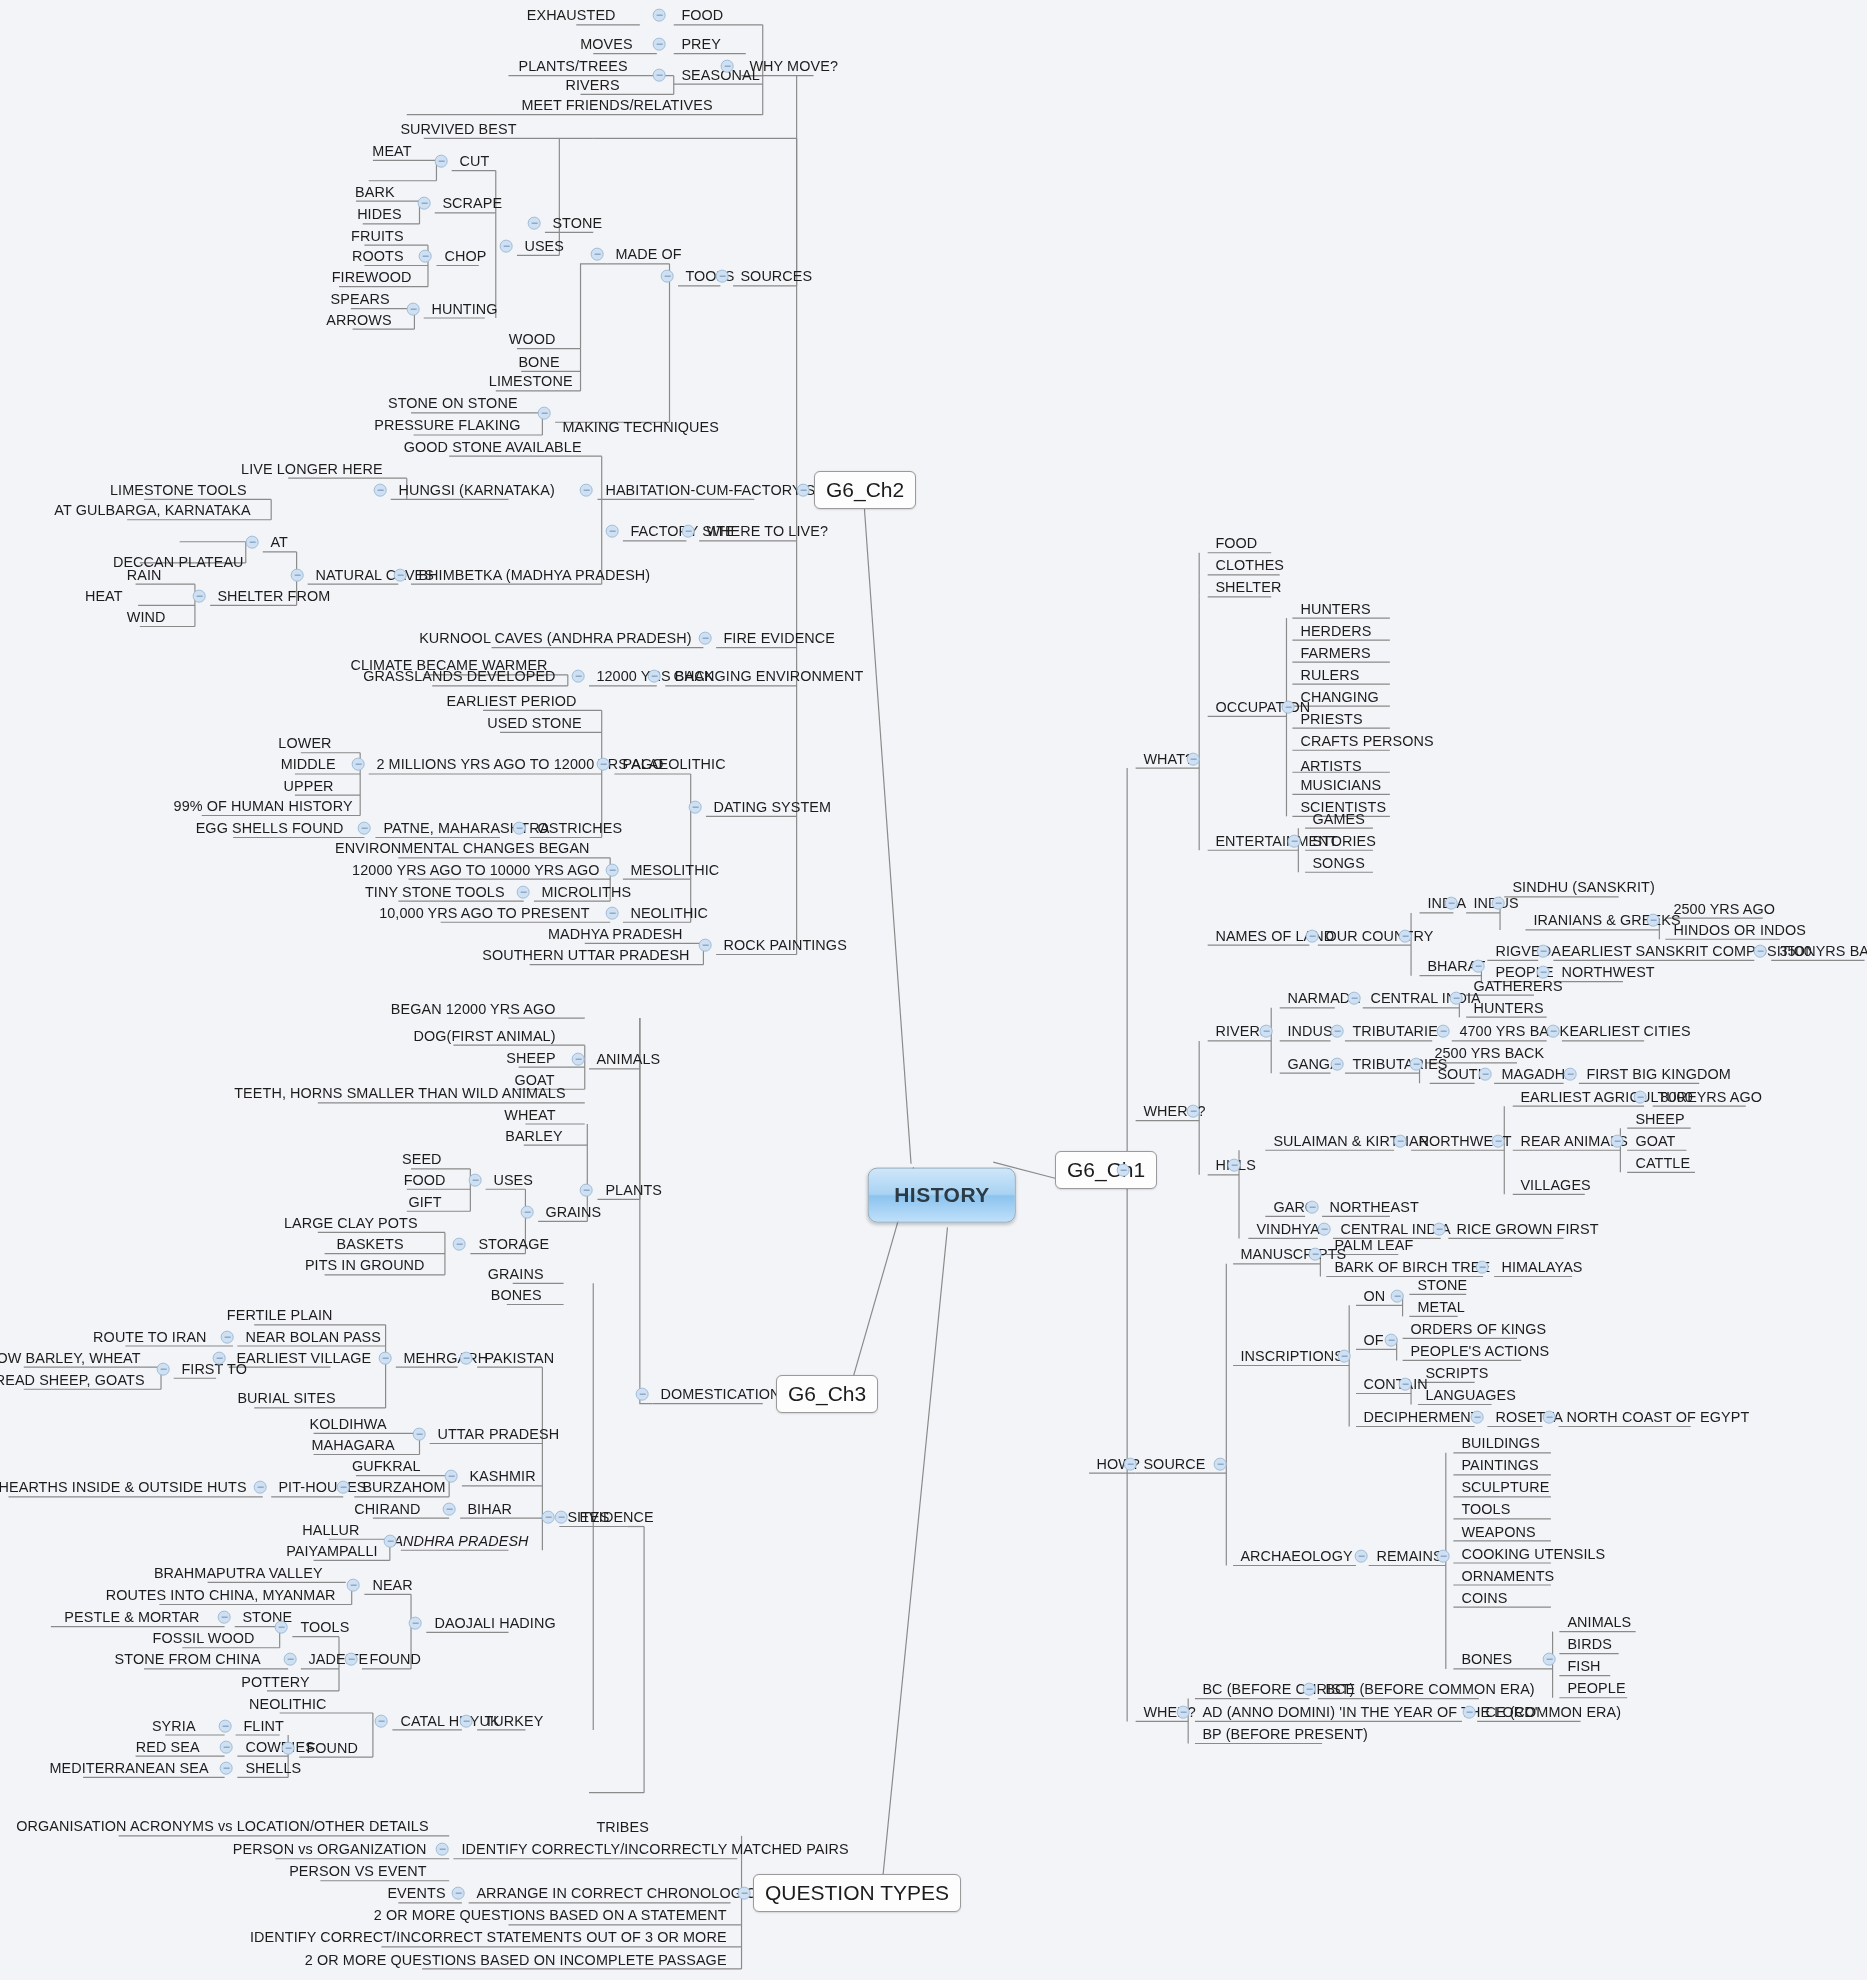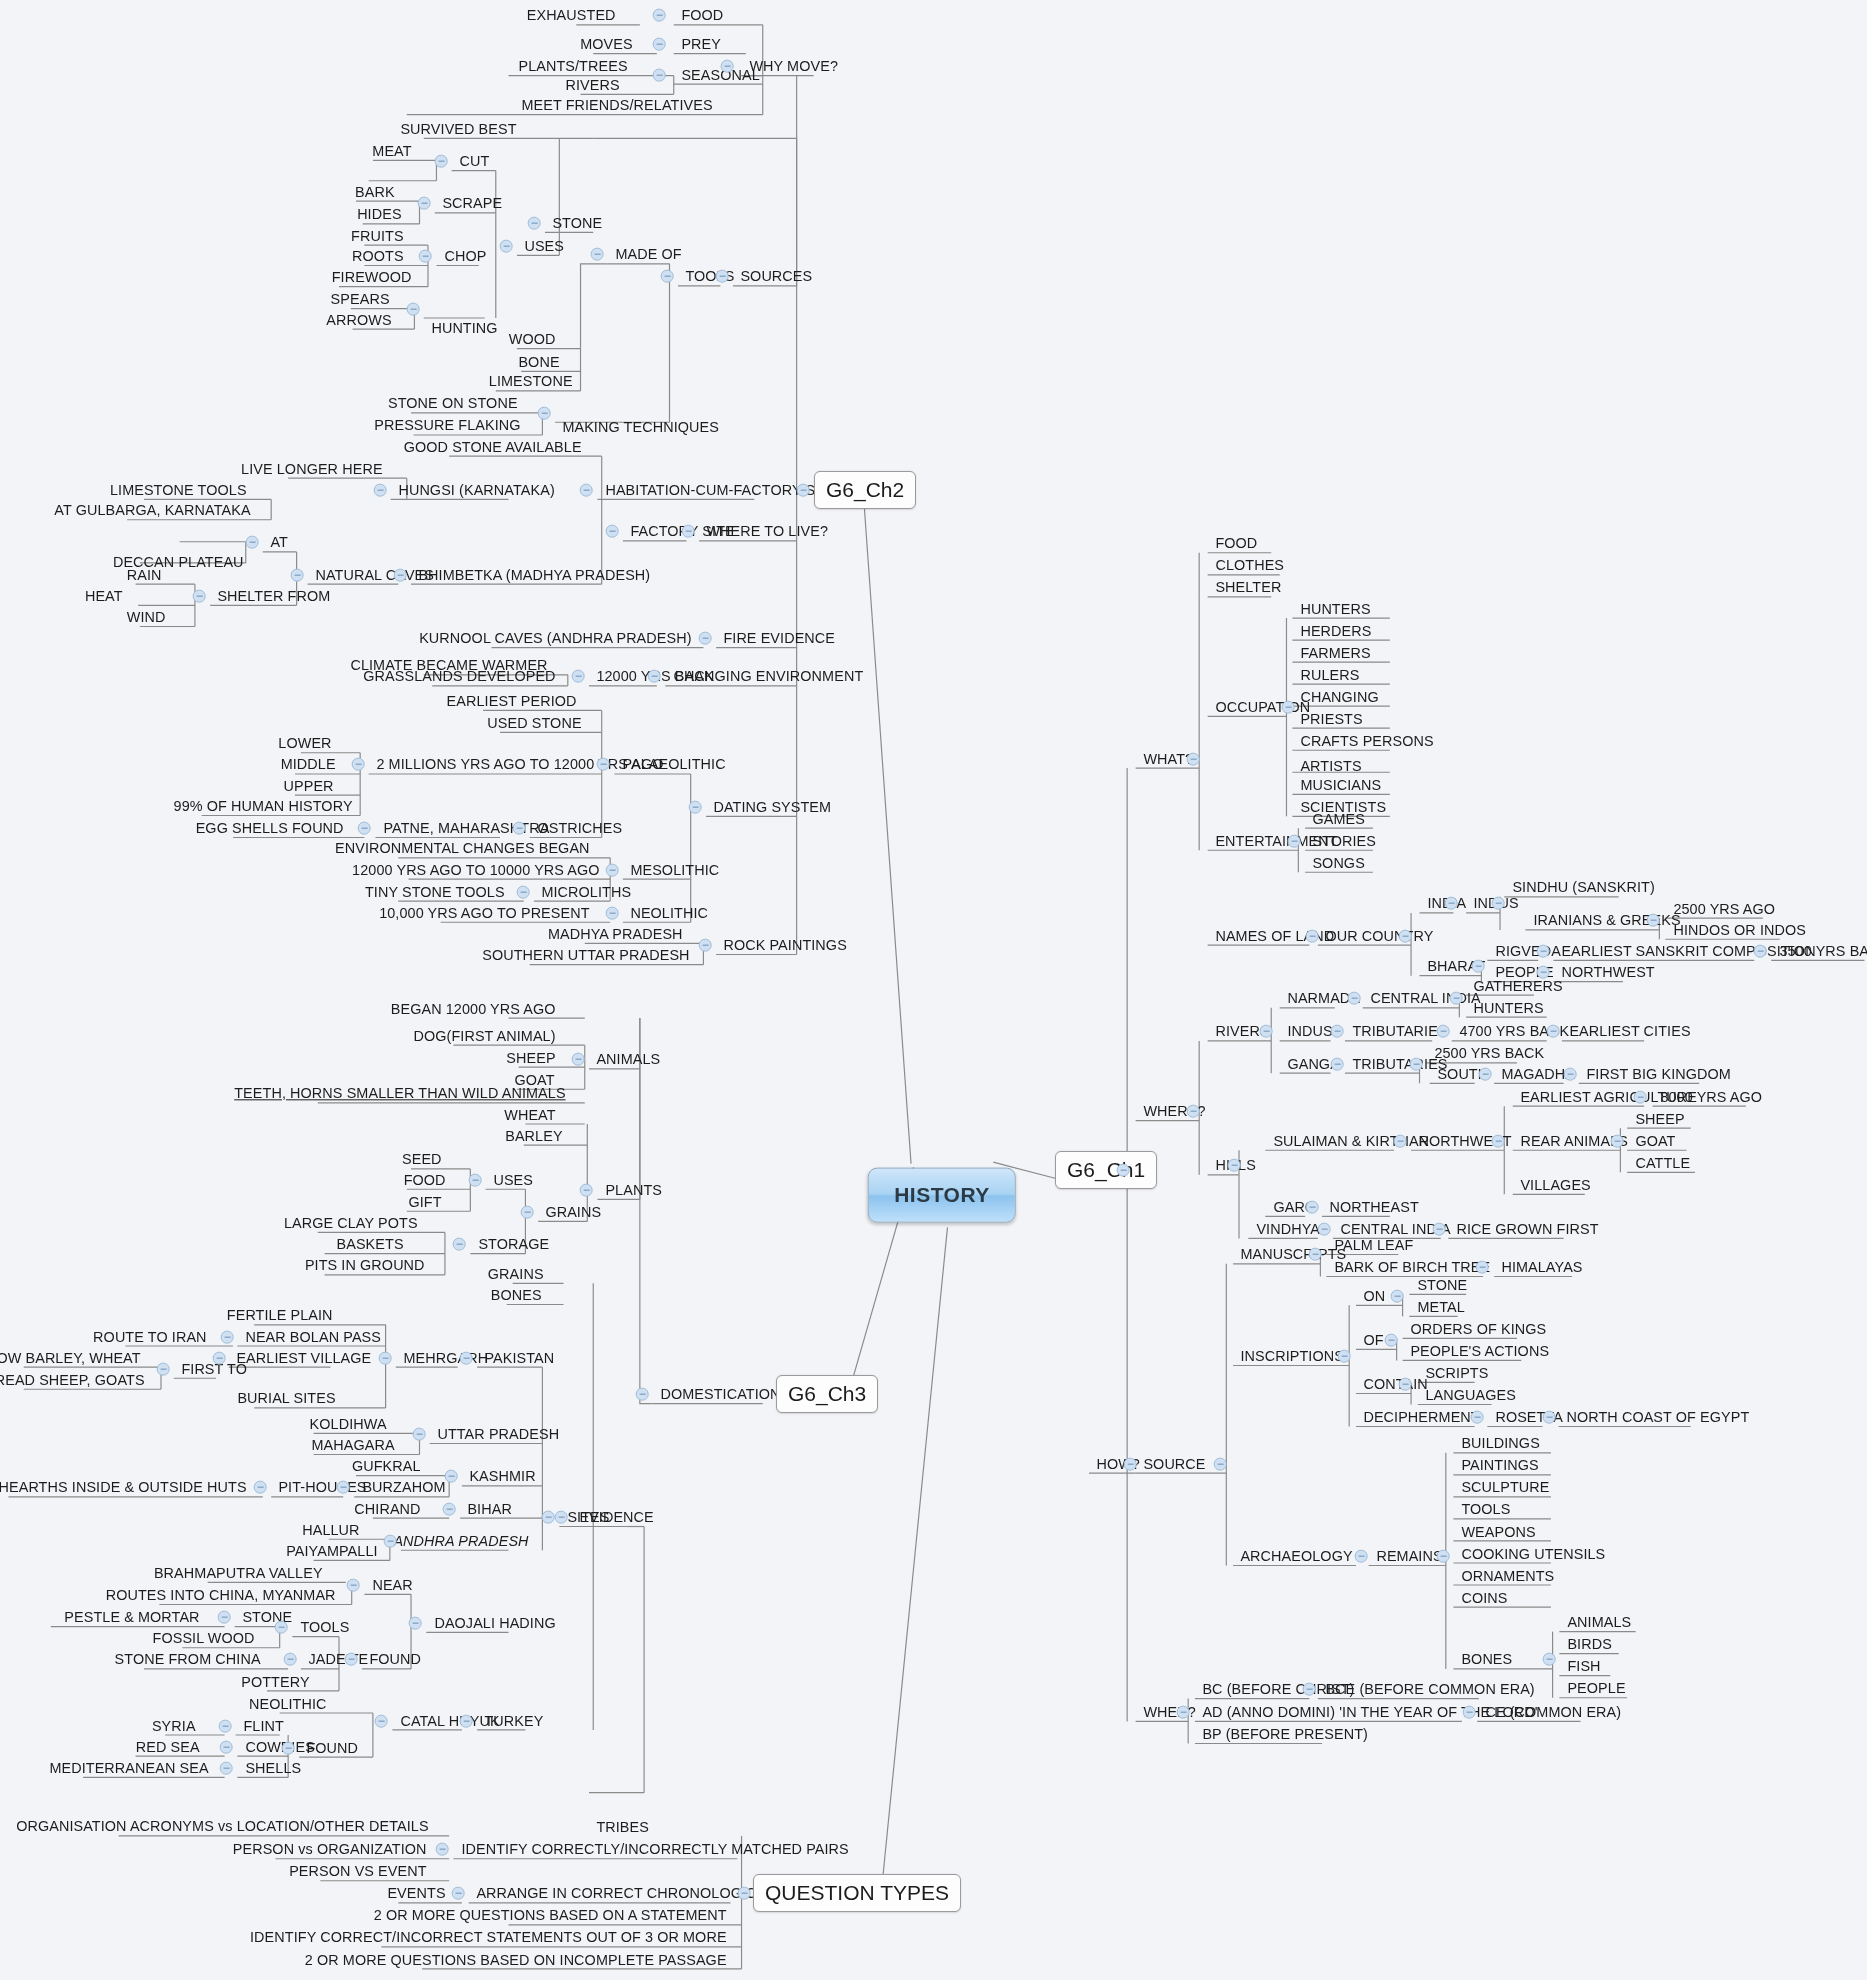--- a/index.html
+++ b/index.html
@@ -436,21 +436,21 @@
     <div class="node r" style="top: 214px; right: 1462px;">HIDES</div>
     <div class="node" style="top: 203px; left: 439px;">SCRAPE</div>
     <div class="toggle" style="left: 424px; top: 203px;"></div>
     <div class="node r" style="top: 236px; right: 1460px;">FRUITS</div>
     <div class="node r" style="top: 256px; right: 1460px;">ROOTS</div>
     <div class="node r" style="top: 277px; right: 1452px;">FIREWOOD</div>
     <div class="node" style="top: 256px; left: 441px;">CHOP</div>
     <div class="toggle" style="left: 425px; top: 256px;"></div>
     <div class="node r" style="top: 299px; right: 1474px;">SPEARS</div>
     <div class="node r" style="top: 320px; right: 1472px;">ARROWS</div>
-    <div class="node" style="top: 309px; left: 428px; margin-top: 19px;">HUNTING</div>
+    <div class="node" style="top: 309px; left: 428px;">HUNTING</div>
     <div class="toggle" style="left: 413px; top: 309px;"></div>
     <div class="node" style="top: 246px; left: 521px;">USES</div>
     <div class="toggle" style="left: 506px; top: 246px;"></div>
     <div class="node" style="top: 223px; left: 549px;">STONE</div>
     <div class="toggle" style="left: 534px; top: 223px;"></div>
     <div class="node r" style="top: 339px; right: 1308px;">WOOD</div>
     <div class="node r" style="top: 362px; right: 1304px;">BONE</div>
     <div class="node r" style="top: 381px; right: 1291px;">LIMESTONE</div>
     <div class="node" style="top: 254px; left: 612px;">MADE OF</div>
     <div class="toggle" style="left: 597px; top: 254px;"></div>
@@ -679,21 +679,21 @@
     <div class="node" style="top: 1712px; left: 1482px;">CE (COMMON ERA)</div>
     <div class="node" style="top: 1734px; left: 1199px;">BP (BEFORE PRESENT)</div>
     <div class="node" style="top: 1712px; left: 1140px;">WHEN?</div>
     <div class="toggle" style="left: 1183px; top: 1712px;"></div>
     <div class="boxnode" style="left: 1055px; top: 1170px;">G6_Ch1</div>
     <div class="toggle" style="left: 1123px; top: 1170px;"></div>
     <div class="node r" style="top: 1009px; right: 1308px;">BEGAN 12000 YRS AGO</div>
     <div class="node r" style="top: 1036px; right: 1308px;">DOG(FIRST ANIMAL)</div>
     <div class="node r" style="top: 1058px; right: 1308px;">SHEEP</div>
     <div class="node r" style="top: 1080px; right: 1309px;">GOAT</div>
-    <div class="node r" style="top: 1093px; right: 1298px; text-decoration: underline;">TEETH, HORNS SMALLER THAN WILD ANIMALS</div>
+    <div class="node r" style="top: 1093px; right: 1298px;">TEETH, HORNS SMALLER THAN WILD ANIMALS</div>
     <div class="node" style="top: 1059px; left: 593px;">ANIMALS</div>
     <div class="toggle" style="left: 578px; top: 1059px;"></div>
     <div class="node r" style="top: 1115px; right: 1308px;">WHEAT</div>
     <div class="node r" style="top: 1136px; right: 1301px;">BARLEY</div>
     <div class="node r" style="top: 1159px; right: 1422px;">SEED</div>
     <div class="node r" style="top: 1180px; right: 1418px;">FOOD</div>
     <div class="node r" style="top: 1202px; right: 1422px;">GIFT</div>
     <div class="node" style="top: 1180px; left: 490px;">USES</div>
     <div class="toggle" style="left: 475px; top: 1180px;"></div>
     <div class="node r" style="top: 1223px; right: 1446px;">LARGE CLAY POTS</div>

